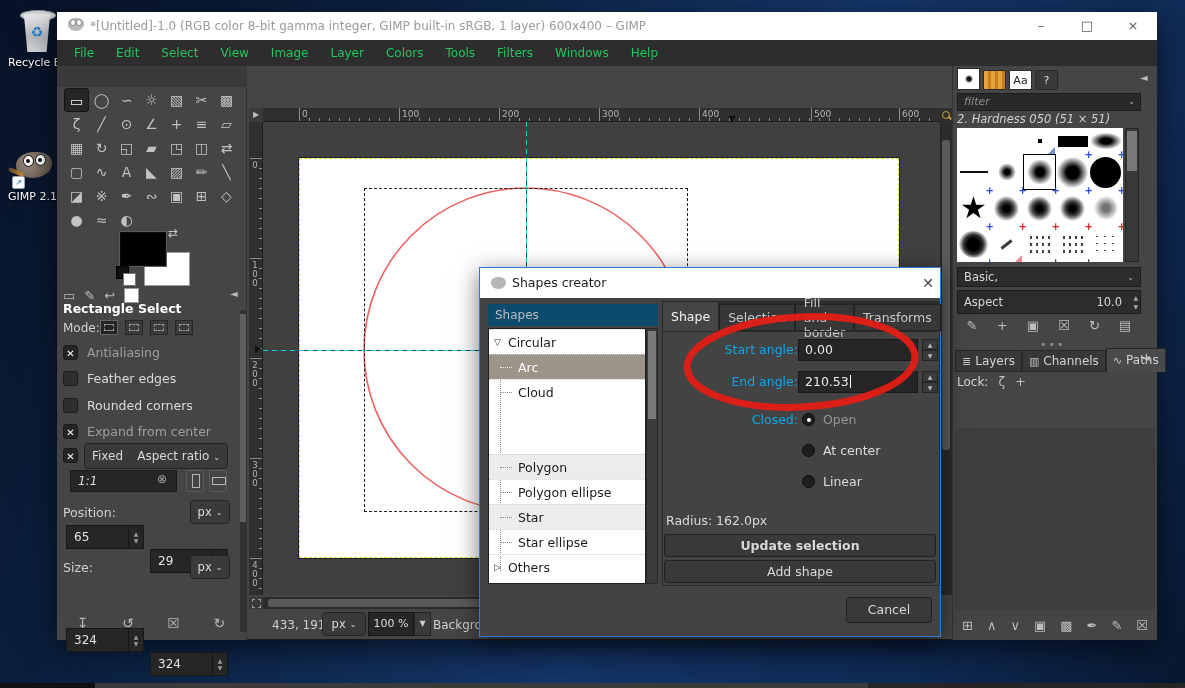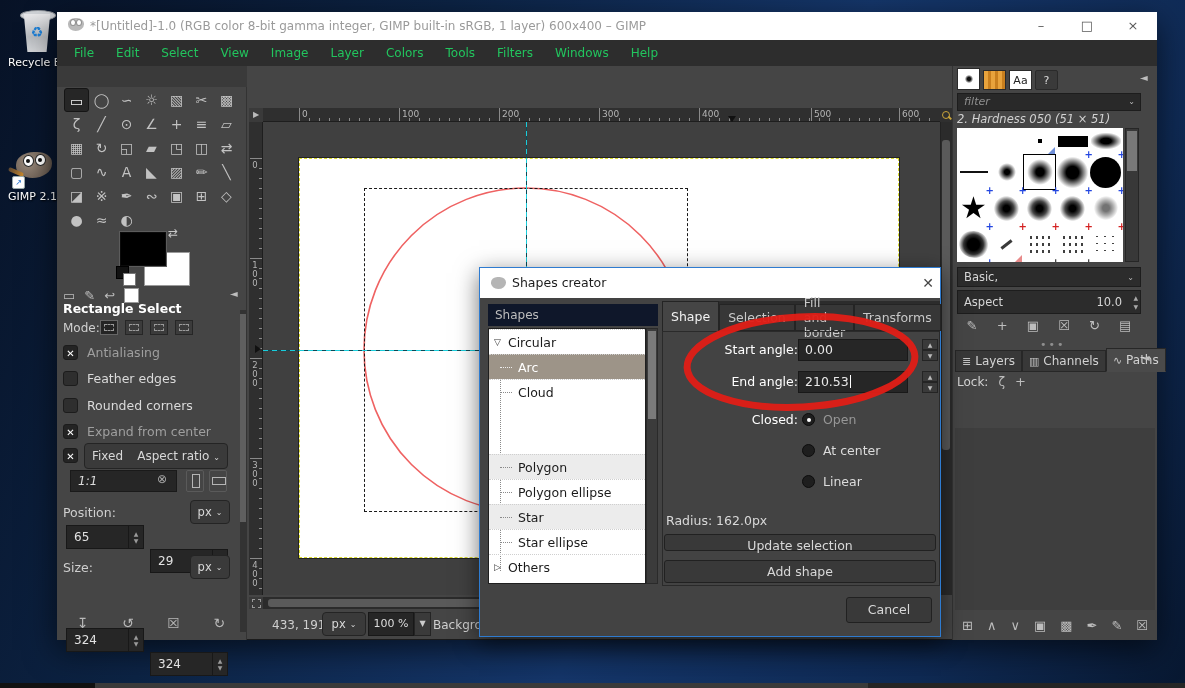--- a/index.html
+++ b/index.html
@@ -153,37 +153,37 @@
   .path-thumb::after{content:"";position:absolute;left:11px;top:2px;width:21px;height:21px;border:1px solid #7a7a7a;border-radius:50%;}
   .path-label{color:#eaeaea;font-size:12.5px;margin-left:10px;}
   .path-list-empty{left:955px;top:428px;width:200px;height:182px;background:#3e3e3e;}
   #paths-actions{left:955px;top:613px;width:200px;display:flex;justify-content:space-around;align-items:center;height:24px;}
   
   .dialog{left:479px;top:267px;width:462px;height:370px;background:#434343;border:1px solid #2e7bd0;box-sizing:border-box;box-shadow:0 6px 22px rgba(0,0,0,.55);z-index:10;}
   .dlg-title{left:0;top:0;width:460px;height:30px;background:#ffffff;}
   .dlg-title-text{left:32px;top:0;height:30px;line-height:30px;color:#1c1c1c;font-size:12.5px;}
   .dlg-wilber{left:11px;top:9px;width:15px;height:12px;background:#b5b5b5;border-radius:45% 45% 55% 50%;}
   .dlg-close{left:436px;top:0;width:24px;height:30px;color:#444;font-size:14px;line-height:30px;text-align:center;}
-  .list-header{left:8px;top:36px;width:170px;height:22px;background:#0f172a;color:#bdbdbd;font-size:12px;line-height:22px;padding-left:7px;box-sizing:border-box;}
+  .list-header{left:8px;top:36px;width:170px;height:22px;background:#0c4a6e;color:#bdbdbd;font-size:12px;line-height:22px;padding-left:7px;box-sizing:border-box;}
   .tree{left:8px;top:60px;width:158px;height:256px;background:#fff;border:1px solid #1f1f1f;box-sizing:border-box;overflow:hidden;}
   .tree::before{content:"";position:absolute;left:11px;top:30px;height:212px;border-left:1px dotted #8a8a8a;}
   .trow{position:absolute;left:0;width:156px;height:25px;display:flex;align-items:center;color:#1b1b1b;font-size:12.5px;border-top:1px dotted #cfcfcf;box-sizing:border-box;}
   .trow.alt{background:#ececec;}
   .trow.tsel{background:#9d9488;color:#ffffff;}
   .texp{margin-left:5px;margin-right:7px;font-size:9px;color:#333;}
   .tbranch{margin-left:11px;width:12px;border-bottom:1px dotted #8a8a8a;margin-right:6px;height:1px;}
   .tsel .tbranch{border-bottom-color:#eee;}
   .tree-scroll{left:166px;top:60px;width:12px;height:256px;background:#3b3b3b;border:1px solid #2a2a2a;box-sizing:border-box;}
   .tree-thumb{left:168px;top:63px;width:8px;height:88px;background:#7a7a7a;}
   #dialog-tabs{left:182px;top:33px;width:278px;height:30px;background:#2c2c2c;display:flex;align-items:flex-end;}
   .dtab{height:27px;background:#373737;border:1px solid #242424;box-sizing:border-box;color:#c9c9c9;font-size:12.5px;display:flex;align-items:center;padding:0 8px;}
   .dtab.act{height:30px;background:#454545;color:#f2f2f2;border-bottom:none;}
   .pane{left:182px;top:63px;width:278px;height:255px;border:1px solid #2a2a2a;box-sizing:border-box;}
-  .fld-label{position:absolute;width:132px;text-align:right;color:#ffffff;font-size:12.5px;height:22px;line-height:22px;}
-  .fld-input{position:absolute;left:318px;width:110px;height:22px;background:#262626;border:1px solid #191919;box-sizing:border-box;color:#e8e8e8;font-size:12.5px;line-height:20px;padding-left:6px;}
+  .fld-label{position:absolute;width:132px;text-align:right;color:#0ea5e9;font-size:12.5px;height:22px;line-height:22px;}
+  .fld-input{position:absolute;left:318px;width:120px;height:22px;background:#262626;border:1px solid #191919;box-sizing:border-box;color:#e8e8e8;font-size:12.5px;line-height:20px;padding-left:6px;}
   .caret{display:inline-block;width:1px;height:13px;background:#fff;vertical-align:-2px;margin-left:1px;}
   .spinner{position:absolute;left:442px;width:16px;height:22px;display:flex;flex-direction:column;}
   .spinner span{flex:1;background:#3a3a3a;border:1px solid #242424;color:#bbb;font-size:6px;line-height:9px;text-align:center;}
   .radio{position:absolute;width:13px;height:13px;border-radius:50%;background:#1e1e1e;border:1px solid #0c0c0c;box-sizing:border-box;}
   .radio.sel::after{content:"";position:absolute;left:3.5px;top:3.5px;width:4px;height:4px;border-radius:50%;background:#fff;}
   .radio-label{position:absolute;font-size:12.5px;color:#dcdcdc;}
   .radio-label.dim{color:#979797;}
   .radius-label{left:186px;top:245px;color:#d9d9d9;font-size:12.5px;}
   .dlg-btn{position:absolute;background:#393939;border:1px solid #212121;border-radius:3px;box-sizing:border-box;color:#d8d8d8;font-size:12.5px;text-align:center;}
   
@@ -628,21 +628,21 @@
     <div id="closed-radios">
         <span class="radio sel" style="left: 322px; top: 145px; position: absolute;"></span>
         <span class="radio-label dim" style="left: 343px; top: 144px;">Open</span>
         <span class="radio" style="left: 322px; top: 176px; position: absolute;"></span>
         <span class="radio-label" style="left: 343px; top: 175px;">At center</span>
         <span class="radio" style="left: 322px; top: 207px; position: absolute;"></span>
         <span class="radio-label" style="left: 343px; top: 206px;">Linear</span>
       </div>
 
     <div class="abs radius-label">Radius: 162.0px</div>
-    <div class="dlg-btn" style="left:184px;top:266px;width:272px;height:17px;line-height:21px;">Update selection</div>
+    <div class="dlg-btn" style="left:184px;top:266px;width:272px;height:23px;line-height:21px;font-weight:bold;">Update selection</div>
     <div class="dlg-btn" style="left:184px;top:292px;width:272px;height:23px;line-height:21px;">Add shape</div>
     <div class="dlg-btn" style="left:366px;top:329px;width:86px;height:26px;line-height:24px;">Cancel</div>
   </div>
 
   <svg class="abs" id="annotation" width="1185" height="688">
     <ellipse cx="801" cy="362" rx="114" ry="45" transform="rotate(-3 801 362)" fill="none" stroke="#e21d16" stroke-width="7" stroke-linecap="round" opacity="0.95"></ellipse>
   </svg>
 
 </div>
 

